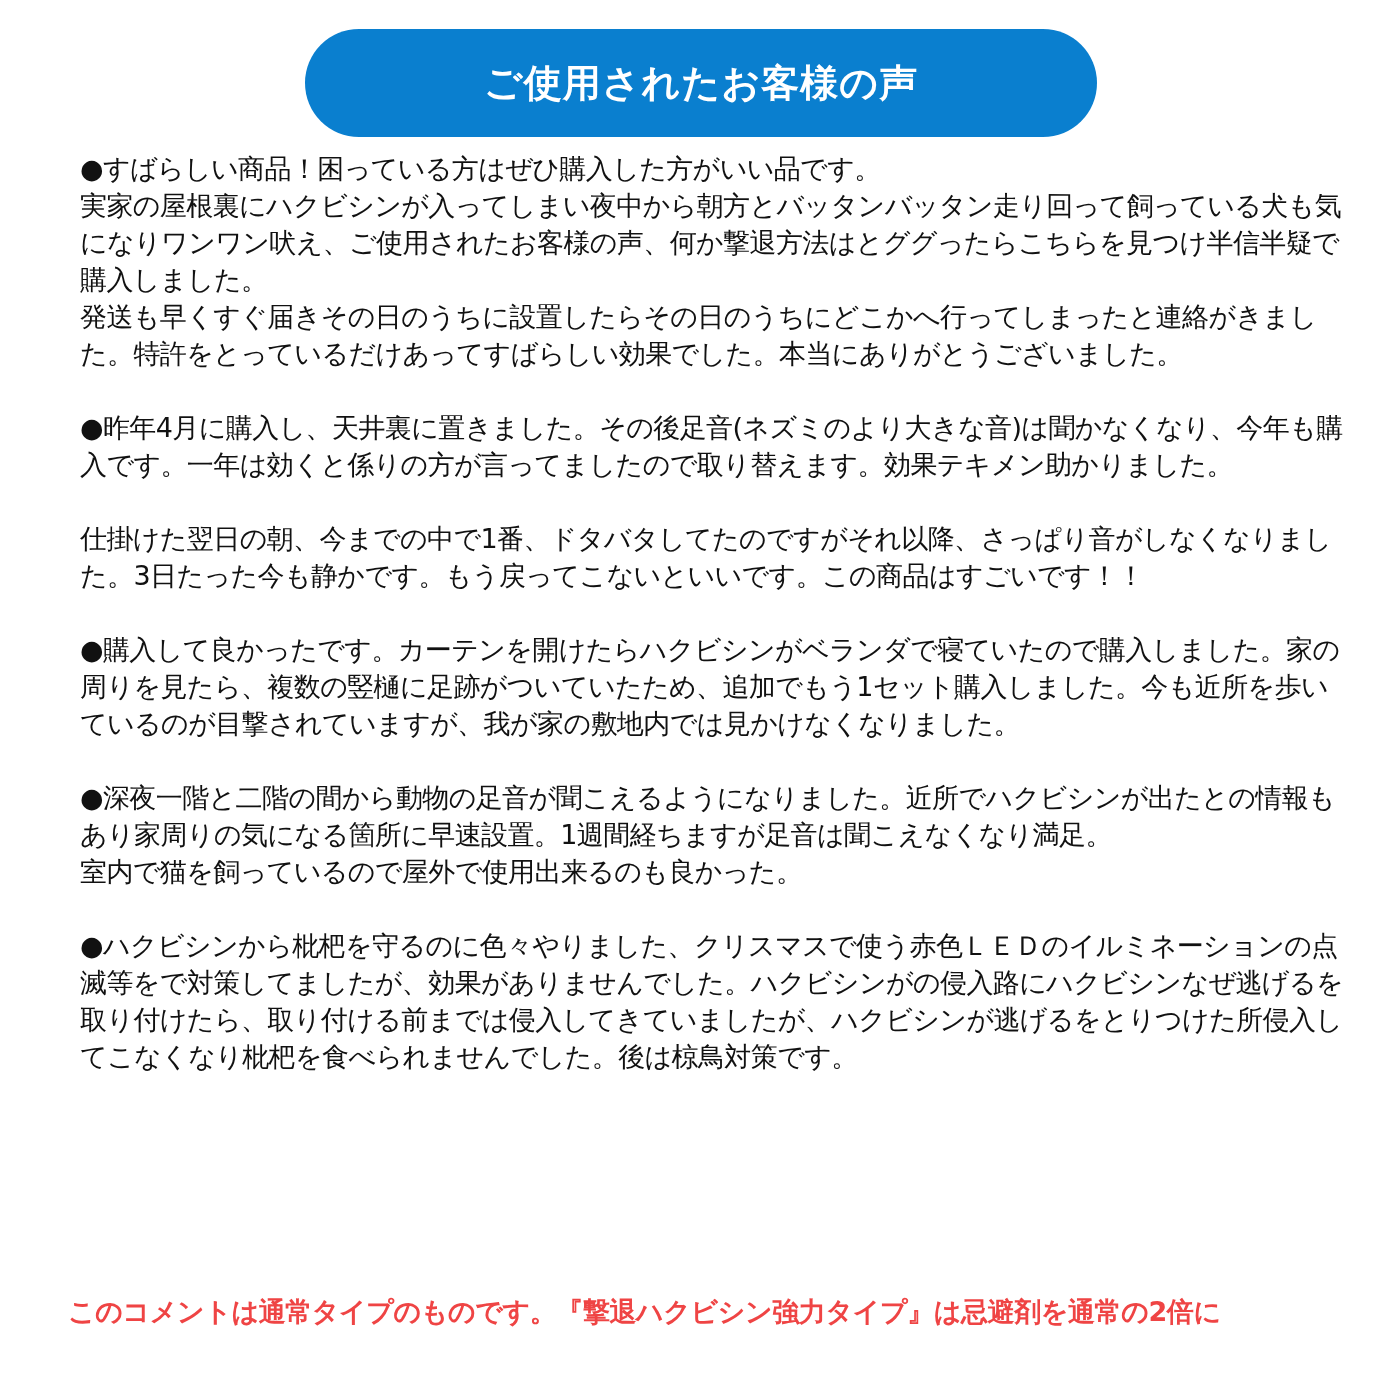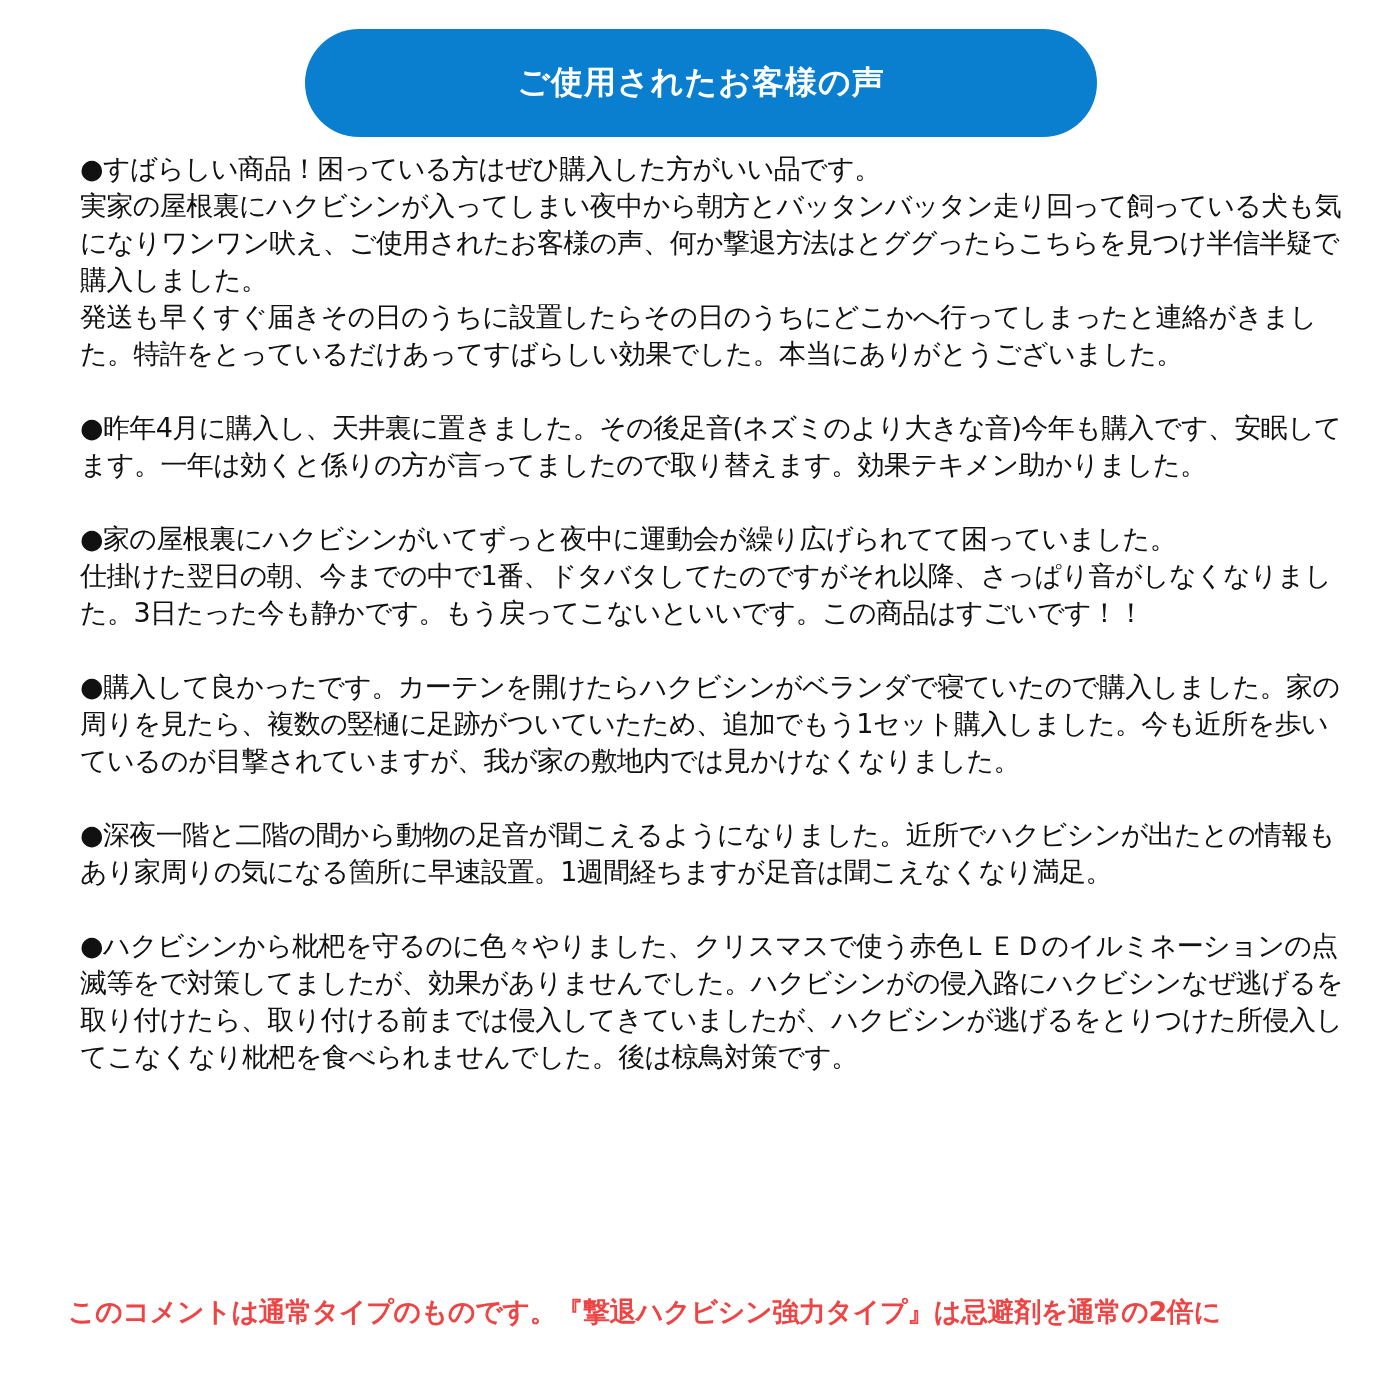--- a/index.html
+++ b/index.html
@@ -20,21 +20,21 @@
     height: 108px;
     border-radius: 54px;
     background: #0a7fcf;
     display: flex;
     align-items: center;
     justify-content: center;
   }
   .banner-title {
     color: #ffffff;
     font-weight: bold;
-    font-size: 32px;
+    font-size: 38px;
     letter-spacing: 1px;
     white-space: nowrap;
   }
   .reviews {
     position: absolute;
     left: 64px;
     top: 150px;
     width: 1275px;
     margin-left: 16px;
   }
@@ -65,31 +65,31 @@
   <span class="banner-title">ご使用されたお客様の声</span>
 </div>
 
 <div class="reviews">
   <div class="review">
     <p>●すばらしい商品！困っている方はぜひ購入した方がいい品です。</p>
     <p>実家の屋根裏にハクビシンが入ってしまい夜中から朝方とバッタンバッタン走り回って飼っている犬も気になりワンワン吠え、ご使用されたお客様の声、何か撃退方法はとググったらこちらを見つけ半信半疑で購入しました。</p>
     <p>発送も早くすぐ届きその日のうちに設置したらその日のうちにどこかへ行ってしまったと連絡がきました。特許をとっているだけあってすばらしい効果でした。本当にありがとうございました。</p>
   </div>
   <div class="review">
-    <p>●昨年4月に購入し、天井裏に置きました。その後足音(ネズミのより大きな音)今年も購入です、安眠してます。一年は効くと係りの方が言ってましたので取り替えます。効果テキメン助かりました。</p>
+    <p>●昨年4月に購入し、天井裏に置きました。その後足音(ネズミのより大きな音)は聞かなくなり、今年も購入です。一年は効くと係りの方が言ってましたので取り替えます。効果テキメン助かりました。</p>
   </div>
   <div class="review">
-    <p>●家の屋根裏にハクビシンがいてずっと夜中に運動会が繰り広げられてて困っていました。</p>
     <p>仕掛けた翌日の朝、今までの中で1番、ドタバタしてたのですがそれ以降、さっぱり音がしなくなりました。3日たった今も静かです。もう戻ってこないといいです。この商品はすごいです！！</p>
   </div>
   <div class="review">
     <p>●購入して良かったです。カーテンを開けたらハクビシンがベランダで寝ていたので購入しました。家の周りを見たら、複数の竪樋に足跡がついていたため、追加でもう1セット購入しました。今も近所を歩いているのが目撃されていますが、我が家の敷地内では見かけなくなりました。</p>
   </div>
   <div class="review">
     <p>●深夜一階と二階の間から動物の足音が聞こえるようになりました。近所でハクビシンが出たとの情報もあり家周りの気になる箇所に早速設置。1週間経ちますが足音は聞こえなくなり満足。</p>
+    <p>室内で猫を飼っているので屋外で使用出来るのも良かった。</p>
   </div>
   <div class="review">
     <p>●ハクビシンから枇杷を守るのに色々やりました、クリスマスで使う赤色ＬＥＤのイルミネーションの点滅等をで対策してましたが、効果がありませんでした。ハクビシンがの侵入路にハクビシンなぜ逃げるを取り付けたら、取り付ける前までは侵入してきていましたが、ハクビシンが逃げるをとりつけた所侵入してこなくなり枇杷を食べられませんでした。後は椋鳥対策です。</p>
   </div>
 </div>
 
 <div class="note">
   <p>このコメントは通常タイプのものです。『撃退ハクビシン強力タイプ』は忌避剤を通常の2倍に</p>
 </div>
 

